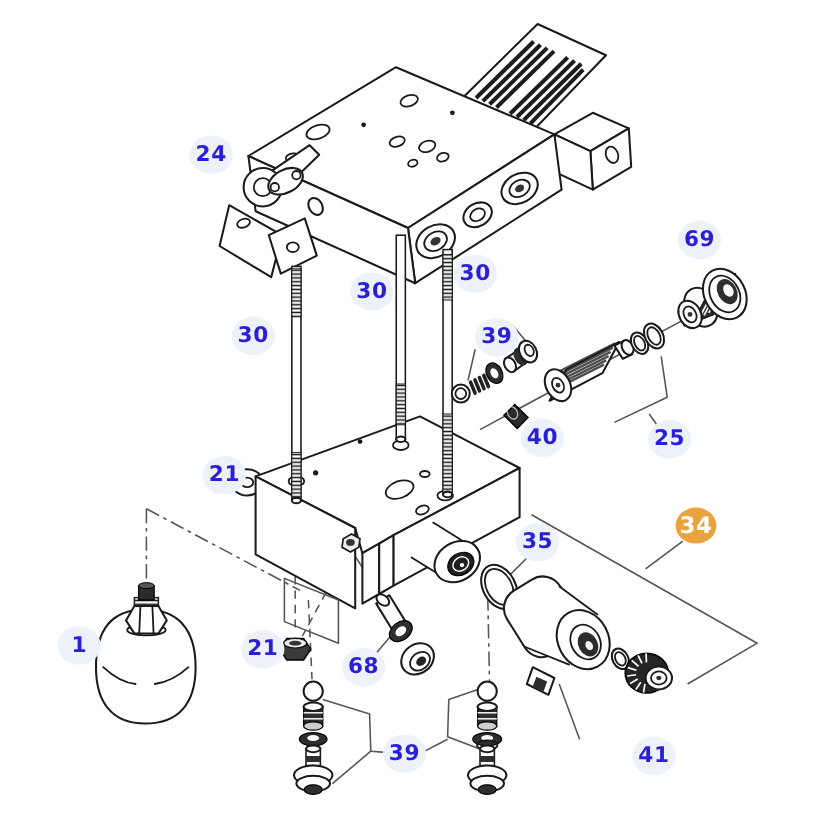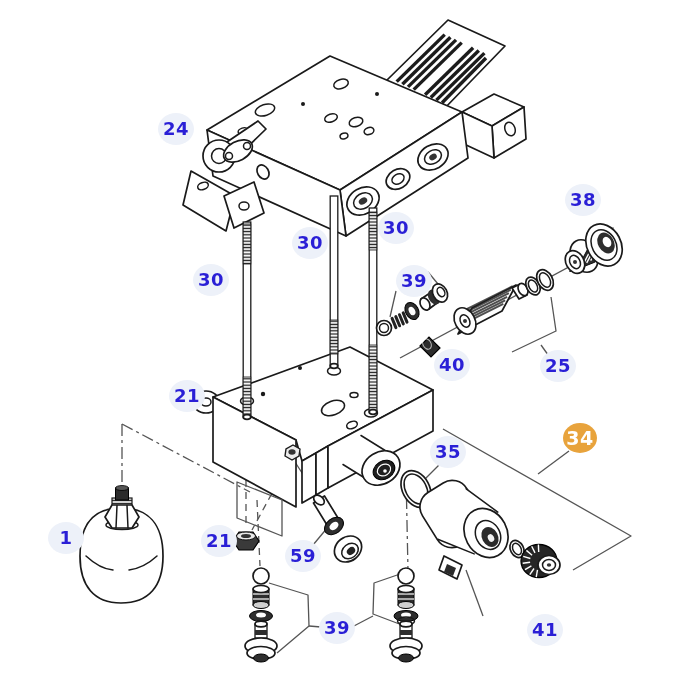--- a/index.html
+++ b/index.html
@@ -330,25 +330,25 @@
     <ellipse cx="406" cy="658" rx="7.5" ry="4" fill="#2e2e2e" stroke="#000"></ellipse>
   </g>
 </svg>
 
 <div id="callout-layer">
       <div class="callout" style="left: 176px; top: 129px;">24</div>
       <div class="callout" style="left: 211px; top: 280px;">30</div>
       <div class="callout" style="left: 310px; top: 243px;">30</div>
       <div class="callout" style="left: 396px; top: 228px;">30</div>
       <div class="callout" style="left: 414px; top: 281px;">39</div>
-      <div class="callout" style="left: 583px; top: 200px;">38</div>
+      <div class="callout" style="left: 583px; top: 200px;">69</div>
       <div class="callout" style="left: 558px; top: 366px;">25</div>
       <div class="callout" style="left: 452px; top: 365px;">40</div>
       <div class="callout" style="left: 187px; top: 396px;">21</div>
       <div class="callout highlight" style="left: 580px; top: 438px;">34</div>
       <div class="callout" style="left: 448px; top: 452px;">35</div>
       <div class="callout" style="left: 219px; top: 541px;">21</div>
-      <div class="callout" style="left: 303px; top: 556px;">59</div>
+      <div class="callout" style="left: 303px; top: 556px;">68</div>
       <div class="callout" style="left: 337px; top: 628px;">39</div>
       <div class="callout" style="left: 517px; top: 630px; margin-left: 28px;">41</div>
       <div class="callout" style="left: 66px; top: 538px;">1</div>
     </div>
 </div>
 
 </body></html>

